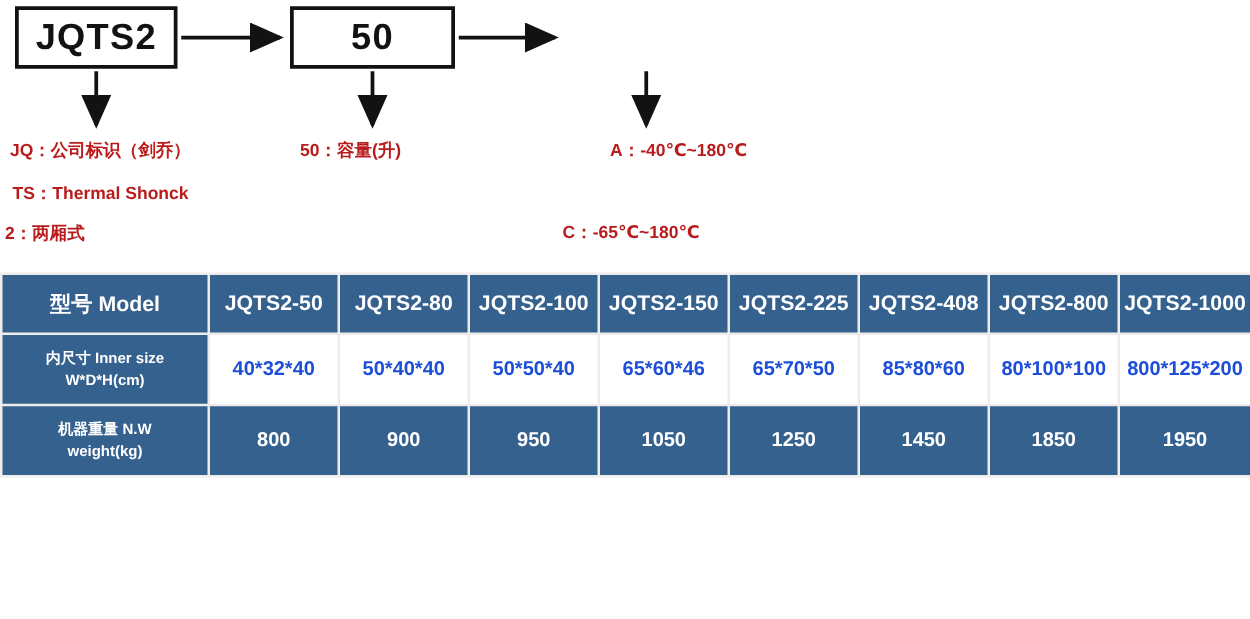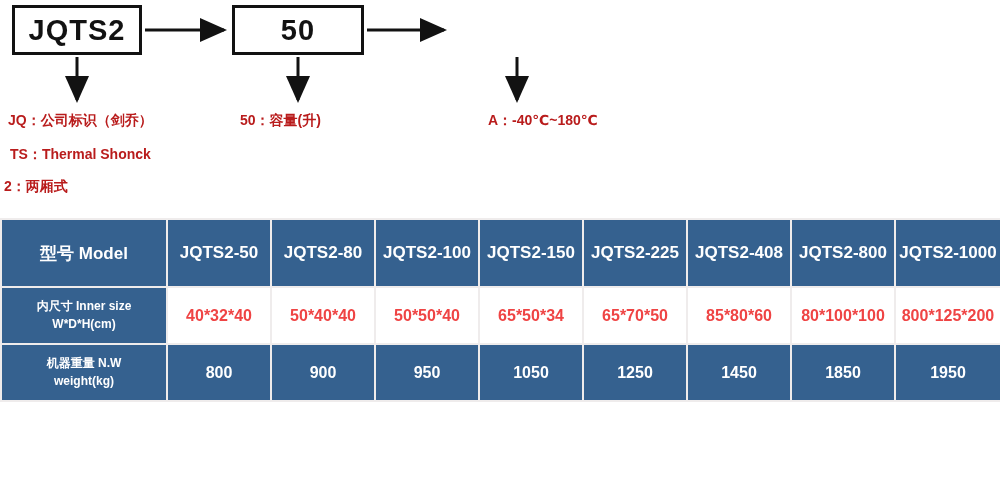--- a/index.html
+++ b/index.html
@@ -58,35 +58,35 @@
     width: 1000px;
     border-collapse: collapse;
     table-layout: fixed;
   }
   .spec-table td {
     border: 2px solid #efecec;
     text-align: center;
     vertical-align: middle;
     font-weight: bold;
   }
-  .spec-table tr.hdr td { height: 68px; }
+  .spec-table tr.hdr td { height: 48px; }
   .spec-table tr.r td  { height: 57px; }
   td.blue {
     background: #35618F;
     color: #ffffff;
     font-size: 16px;
   }
   td.hdrcell {
     background: #35618F;
     color: #ffffff;
     font-size: 17px;
   }
   td.white {
     background: #ffffff;
-    color: #ef4444;
+    color: #1d4ed8;
     font-size: 16px;
   }
   .lbl2 { line-height: 1.45; font-size: 12px; }
 </style>
 </head>
 <body>
 
 <div class="page">
 
   <div class="diagram">
@@ -109,20 +109,21 @@
     </div>
     <div class="flow-box box-2">
       <span>50</span>
     </div>
 
     <span class="legend-text lg-jq">JQ：公司标识（剑乔）</span>
     <span class="legend-text lg-cap">50：容量(升)</span>
     <span class="legend-text lg-ts">TS：Thermal Shonck</span>
     <span class="legend-text lg-two">2：两厢式</span>
     <span class="legend-text lg-a">A：-40℃~180℃</span>
+    <span class="legend-text lg-c">C：-65℃~180℃</span>
   </div>
 
   <table class="spec-table">
     <colgroup>
       <col style="width:166px">
       <col style="width:104px">
         <col style="width:104px">
         <col style="width:104px">
         <col style="width:104px">
       <col style="width:104px">
@@ -145,21 +146,21 @@
     </tr>
 
     <tr class="r">
       <td class="blue">
         <div class="lbl2">内尺寸 Inner size</div>
         <div class="lbl2">W*D*H(cm)</div>
       </td>
       <td class="white">40*32*40</td>
       <td class="white">50*40*40</td>
       <td class="white">50*50*40</td>
-      <td class="white">65*50*34</td>
+      <td class="white">65*60*46</td>
       <td class="white">65*70*50</td>
       <td class="white">85*80*60</td>
       <td class="white">80*100*100</td>
       <td class="white">800*125*200</td>
     </tr>
 
 
 
     <tr class="r">
       <td class="blue">

